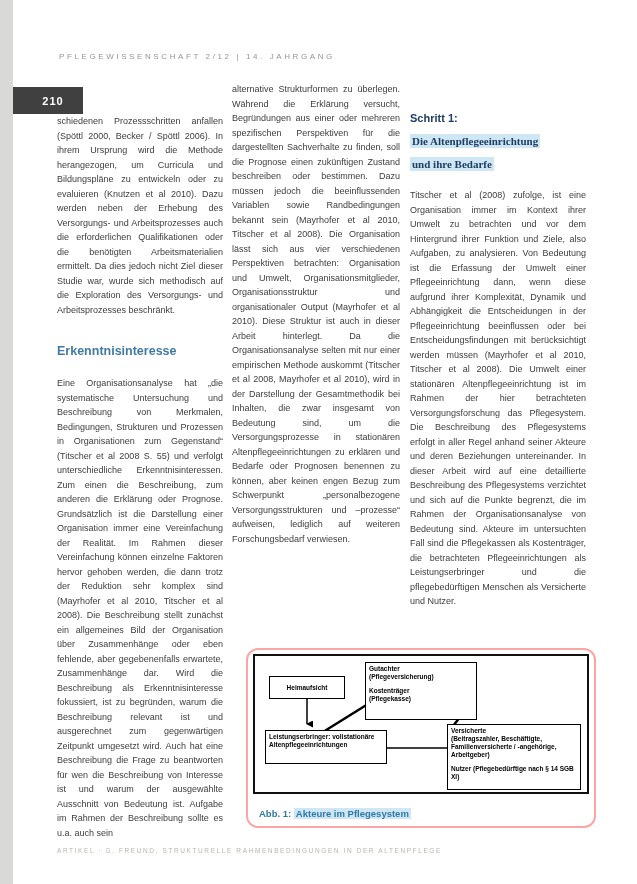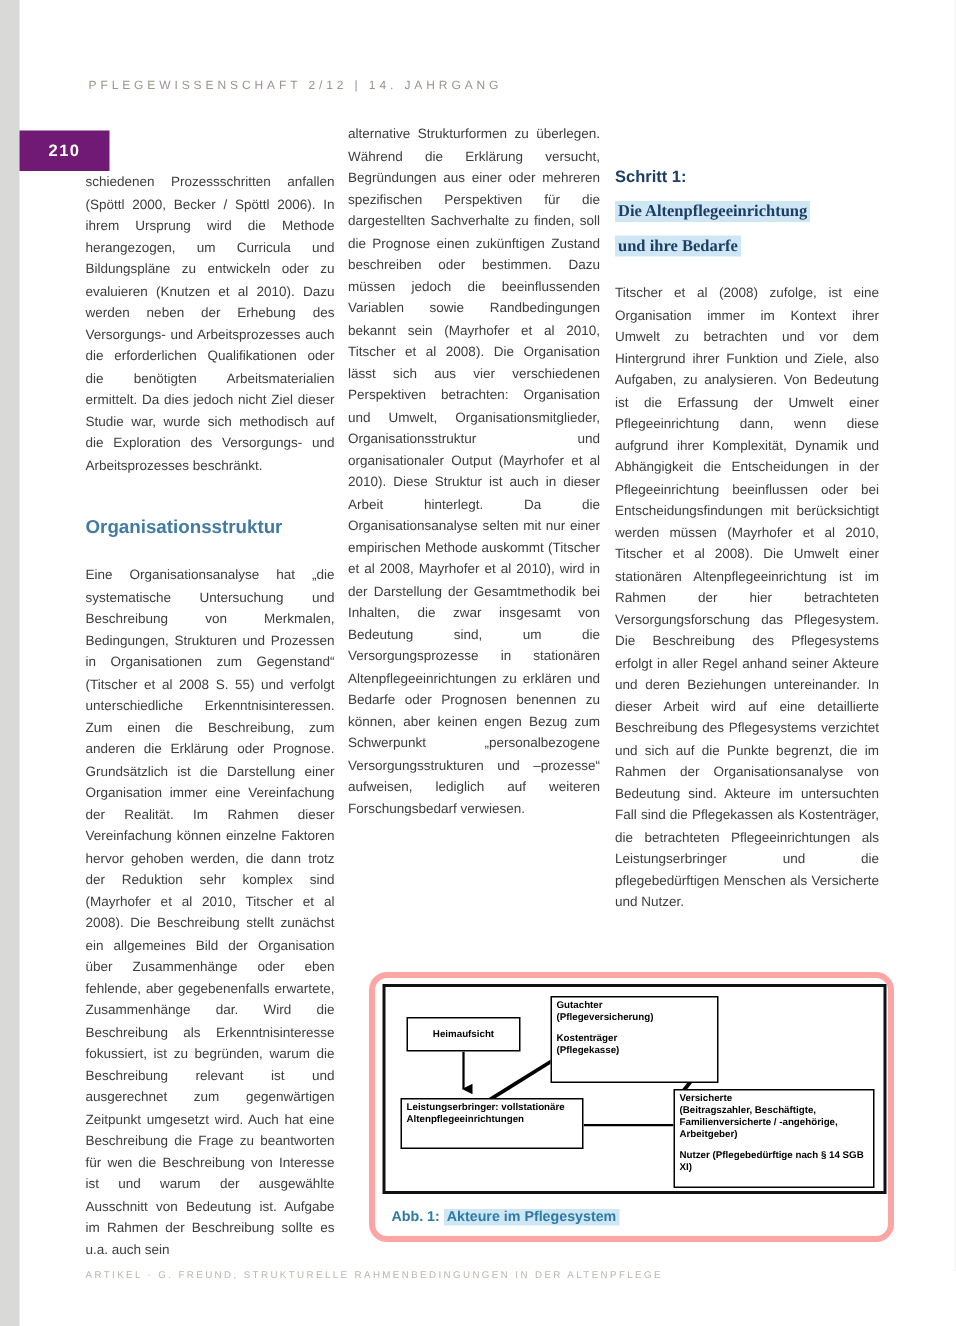--- a/index.html
+++ b/index.html
@@ -9,23 +9,23 @@
     background:#ffffff;
     font-family:"Liberation Sans",sans-serif;
     overflow:hidden;
   }
   .left-strip{
     position:absolute;left:0;top:0;width:13px;height:884px;
     background:#d9d9d7;
   }
   .page-badge{
     position:absolute;left:13px;top:87px;width:60px;height:27px;
-    background:#701a75;color:#ffffff;
+    background:#404040;color:#ffffff;
     font-size:11px;font-weight:bold;letter-spacing:1px;
-    display:flex;align-items:center;justify-content:center;
+    display:flex;align-items:center;justify-content:center;padding-left:10px;
   }
   .running-head{
     position:absolute;left:59px;top:52px;
     font-size:8px;letter-spacing:2.6px;color:#99958d;
     text-transform:uppercase;white-space:nowrap;
   }
   .col{
     position:absolute;top:82px;
     font-size:9px;line-height:14.5px;color:#3d3d3d;
     text-align:justify;
@@ -42,21 +42,21 @@
   .step-heading{
     margin:0 0 12px 0;text-align:left;
     font-size:11px;font-weight:bold;color:#1d3e63;
     line-height:23px;
   }
   .step-heading .hl{
     background:#cfe6f4;padding:1px 2px;font-family:Liberation Serif, serif;
   }
   .figure{
     position:absolute;left:246px;top:648px;width:350px;height:180px;
-    border:4px solid #fca5a5;border-radius:12px;background:#ffffff;
+    border:2px solid #fca5a5;border-radius:12px;background:#ffffff;
     box-sizing:border-box;
   }
   .figure-inner{
     position:absolute;left:5px;top:4px;width:336px;height:140px;
     border:2px solid #111111;background:#ffffff;box-sizing:border-box;
   }
   .diag-box{
     position:absolute;border:1.5px solid #000000;background:#ffffff;
     box-sizing:border-box;color:#000000;
     font-size:6.5px;font-weight:bold;line-height:8px;
@@ -88,21 +88,21 @@
   <div class="left-strip"></div>
 
   <div class="page-badge">
     <span>210</span>
   </div>
 
   <div class="running-head">PFLEGEWISSENSCHAFT 2/12 | 14. JAHRGANG</div>
 
   <div class="col col-1">
     <p>schiedenen Prozessschritten anfallen (Spöttl 2000, Becker / Spöttl 2006). In ihrem Ursprung wird die Methode herangezogen, um Curricula und Bildungspläne zu entwickeln oder zu evaluieren (Knutzen et al 2010). Dazu werden neben der Erhebung des Versorgungs- und Arbeitsprozesses auch die erforderlichen Qualifikationen oder die benötigten Arbeitsmaterialien ermittelt. Da dies jedoch nicht Ziel dieser Studie war, wurde sich methodisch auf die Exploration des Versorgungs- und Arbeitsprozesses beschränkt.</p>
-    <h2 class="section-heading">Organisationsstruktur</h2>
+    <h2 class="section-heading">Erkenntnisinteresse</h2>
     <p>Eine Organisationsanalyse hat „die systematische Untersuchung und Beschreibung von Merkmalen, Bedingungen, Strukturen und Prozessen in Organisationen zum Gegenstand“ (Titscher et al 2008 S. 55) und verfolgt unterschiedliche Erkenntnisinteressen. Zum einen die Beschreibung, zum anderen die Erklärung oder Prognose. Grundsätzlich ist die Darstellung einer Organisation immer eine Vereinfachung der Realität. Im Rahmen dieser Vereinfachung können einzelne Faktoren hervor gehoben werden, die dann trotz der Reduktion sehr komplex sind (Mayrhofer et al 2010, Titscher et al 2008). Die Beschreibung stellt zunächst ein allgemeines Bild der Organisation über Zusammenhänge oder eben fehlende, aber gegebenenfalls erwartete, Zusammenhänge dar. Wird die Beschreibung als Erkenntnisinteresse fokussiert, ist zu begründen, warum die Beschreibung relevant ist und ausgerechnet zum gegenwärtigen Zeitpunkt umgesetzt wird. Auch hat eine Beschreibung die Frage zu beantworten für wen die Beschreibung von Interesse ist und warum der ausgewählte Ausschnitt von Bedeutung ist. Aufgabe im Rahmen der Beschreibung sollte es u.a. auch sein</p>
   </div>
 
   <div class="col col-2">
     <p>alternative Strukturformen zu überlegen. Während die Erklärung versucht, Begründungen aus einer oder mehreren spezifischen Perspektiven für die dargestellten Sachverhalte zu finden, soll die Prognose einen zukünftigen Zustand beschreiben oder bestimmen. Dazu müssen jedoch die beeinflussenden Variablen sowie Randbedingungen bekannt sein (Mayrhofer et al 2010, Titscher et al 2008). Die Organisation lässt sich aus vier verschiedenen Perspektiven betrachten: Organisation und Umwelt, Organisationsmitglieder, Organisationsstruktur und organisationaler Output (Mayrhofer et al 2010). Diese Struktur ist auch in dieser Arbeit hinterlegt. Da die Organisationsanalyse selten mit nur einer empirischen Methode auskommt (Titscher et al 2008, Mayrhofer et al 2010), wird in der Darstellung der Gesamtmethodik bei Inhalten, die zwar insgesamt von Bedeutung sind, um die Versorgungsprozesse in stationären Altenpflegeeinrichtungen zu erklären und Bedarfe oder Prognosen benennen zu können, aber keinen engen Bezug zum Schwerpunkt „personalbezogene Versorgungsstrukturen und –prozesse“ aufweisen, lediglich auf weiteren Forschungsbedarf verwiesen.</p>
   </div>
 
   <div class="col col-3">
     <h2 class="step-heading">
       <span>Schritt 1:</span><br>

